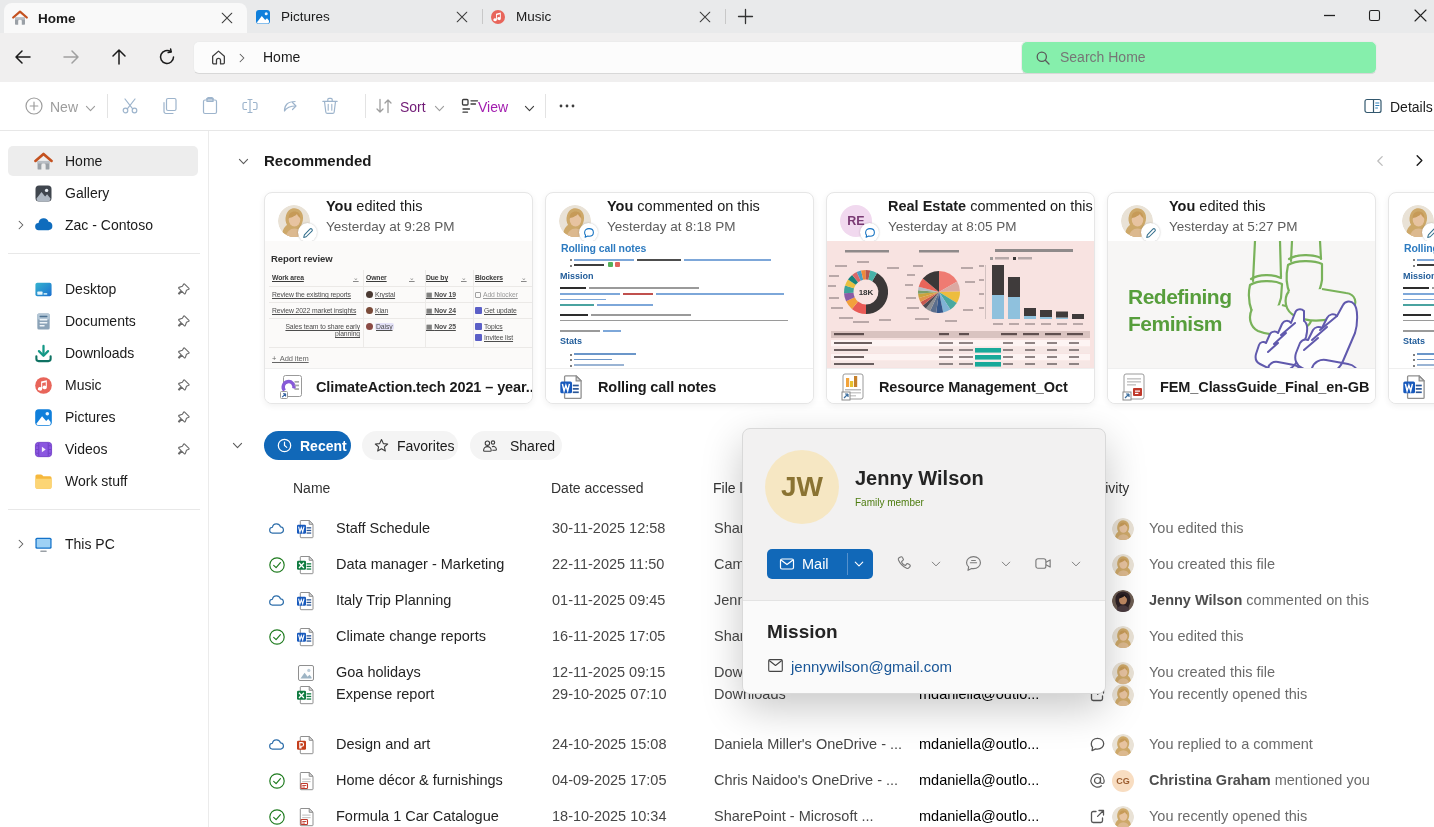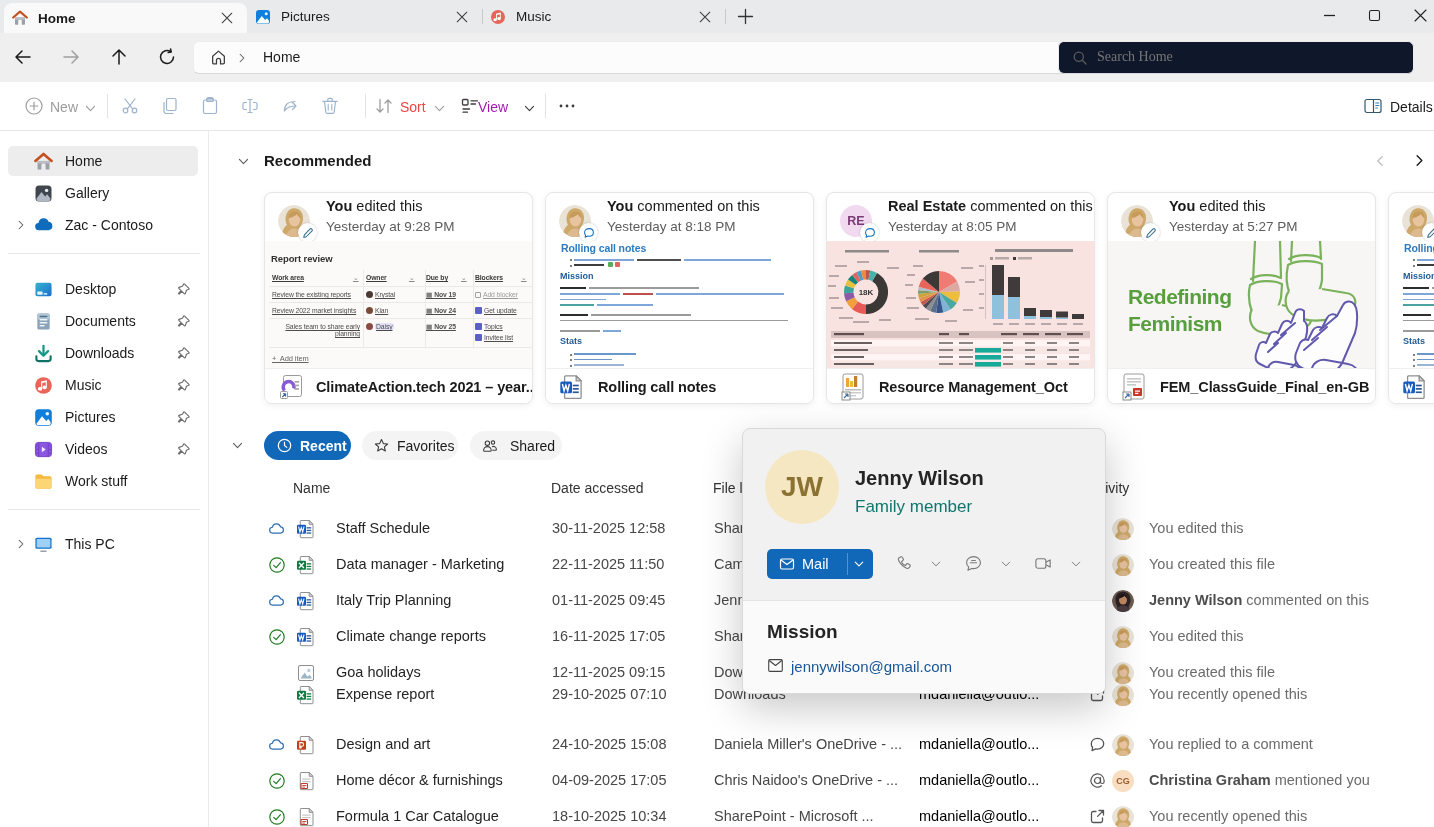--- a/index.html
+++ b/index.html
@@ -14,21 +14,21 @@
   #tab1 { left:4px; width:243px; background:#f9f9f9; border-radius:8px 8px 0 0; top:3px; height:30px; font-weight:bold; }
   #tab2 { left:247px; width:235px; }
   #tab3 { left:482px; width:243px; }
   .tabdiv { position:absolute; top:9px; width:1px; height:15px; background:#c8c8c8; }
   #newtab { position:absolute; left:737px; top:8px; width:17px; height:17px; }
   .wbtn { position:absolute; top:8px; width:15px; height:15px; }
   
   #navbar { position:absolute; left:0; top:33px; width:1434px; height:49px; background:#f0efef; }
   .navicon { position:absolute; top:15px; width:18px; height:18px; }
   #addrbar { position:absolute; left:193px; top:8px; width:872px; height:33px; background:#fcfcfc; border:1px solid #ececec; border-bottom:1px solid #d8d8d8; border-radius:6px; }
-  #searchbox { position:absolute; left:1058px; top:8px; width:356px; height:33px; background:#0f172a; border:1px solid #ececec; border-bottom:1px solid #d8d8d8; border-radius:6px;font-family:Liberation Serif, serif; }
+  #searchbox { position:absolute; left:1021px; top:8px; width:356px; height:33px; background:#86efac; border:1px solid #ececec; border-bottom:1px solid #d8d8d8; border-radius:6px; }
   
   #toolbar { position:absolute; left:0; top:82px; width:1434px; height:49px; background:#fff; border-bottom:1px solid #e7e7e7; }
   .tbtxt { position:absolute; top:17px; font-size:14px; }
   .tico { position:absolute; top:14px; width:20px; height:20px; }
   .tsep { position:absolute; top:12px; width:1px; height:24px; background:#e3e3e3; }
   
   #sidebar { position:absolute; left:0; top:131px; width:208px; height:696px; background:#fff; }
   #sbline { position:absolute; left:208px; top:131px; width:1px; height:696px; background:#ebebeb; }
   .sbitem { position:absolute; left:8px; width:190px; height:30px; border-radius:5px; display:flex; align-items:center; font-size:14px; color:#1b1b1b; }
   .sbitem .sico { margin-left:26px; width:19px; height:19px; }
@@ -302,21 +302,21 @@
   <svg class="tico" style="left:320px" viewBox="0 0 20 20">
       <path d="M4.5 5.5 5.8 16a1.6 1.6 0 0 0 1.6 1.4h5.2A1.6 1.6 0 0 0 14.2 16l1.3-10.5" fill="none" stroke="#9db4cc" stroke-width="1.2"></path>
       <path d="M2.8 5.3h14.4M7.8 5V3.6a1.2 1.2 0 0 1 1.2-1.2h2a1.2 1.2 0 0 1 1.2 1.2V5" fill="none" stroke="#9db4cc" stroke-width="1.2" stroke-linecap="round"></path>
       <path d="M8.2 8.3v6M11.8 8.3v6" stroke="#9db4cc" stroke-width="1.1" stroke-linecap="round"></path>
     </svg>
   <div class="tsep" style="left:365px"></div>
   <svg class="tico" style="left:374px" viewBox="0 0 20 20">
       <path d="M6 3.5v12M3 13l3 3 3-3" fill="none" stroke="#9d9d9d" stroke-width="1.3" stroke-linecap="round" stroke-linejoin="round"></path>
       <path d="M14 16.5v-12M11 7l3-3 3 3" fill="none" stroke="#9d9d9d" stroke-width="1.3" stroke-linecap="round" stroke-linejoin="round"></path>
     </svg>
-  <span class="tbtxt" style="left:400px;color:#ef4444">Sort</span>
+  <span class="tbtxt" style="left:400px;color:#701a75">Sort</span>
   <svg class="tico" style="left:433px;top:20px;width:13px;height:13px" viewBox="0 0 16 16">
       <path d="M3 5.5 8 10.5 13 5.5" fill="none" stroke="#9d9d9d" stroke-width="1.4" stroke-linecap="round" stroke-linejoin="round"></path>
     </svg>
   <svg class="tico" style="left:460px" viewBox="0 0 20 20">
       <rect x="2.5" y="3.5" width="5.5" height="5.5" rx="1" fill="none" stroke="#3d3d3d" stroke-width="1.3"></rect>
       <path d="M11 4.8h6.5M11 8h4.5" stroke="#3d3d3d" stroke-width="1.3" stroke-linecap="round"></path>
       <path d="M3 13h6.5M3 16.2h4.5" stroke="#3d3d3d" stroke-width="1.3" stroke-linecap="round"></path>
     </svg>
   <span class="tbtxt" style="left:478px;color:#a21caf">View</span>
   <svg class="tico" style="left:523px;top:20px;width:13px;height:13px" viewBox="0 0 16 16">
@@ -1002,21 +1002,21 @@
     <svg class="fav" viewBox="0 0 32 32">
         <use href="#i-avatar"></use>
       </svg>
       <div class="factt">You recently opened this</div>
   </div>
 </div>
 <div id="popup">
   <div id="popbot"></div>
   <div style="position:absolute;left:22px;top:21px;width:74px;height:74px;border-radius:50%;background:#f6e7c3;display:flex;align-items:center;justify-content:center;font-size:28px;font-weight:bold;color:#8a7332">JW</div>
   <div style="position:absolute;left:112px;top:38px;font-size:20px;font-weight:bold;color:#242424">Jenny Wilson</div>
-  <div style="position:absolute;left:112px;top:68px;font-size:17px;color:#0f766e">Family member</div>
+  <div style="position:absolute;left:112px;top:68px;font-size:10px;color:#4d7c0f">Family member</div>
   <div style="position:absolute;left:24px;top:120px;width:106px;height:30px;background:#1168b8;border-radius:5px">
     <svg style="position:absolute;left:12px;top:7px;width:16px;height:16px" viewBox="0 0 16 16">
         <rect x="1.5" y="3" width="13" height="10" rx="1.5" fill="none" stroke="#fff" stroke-width="1.2"></rect>
         <path d="M2 4l6 4.6L14 4" fill="none" stroke="#fff" stroke-width="1.2" stroke-linejoin="round"></path>
       </svg>
     <span style="position:absolute;left:35px;top:7px;font-size:14.5px;color:#fff">Mail</span>
     <div style="position:absolute;left:80px;top:4px;width:1px;height:22px;background:#5591cd"></div>
     <svg style="position:absolute;left:86px;top:9px;width:12px;height:12px" viewBox="0 0 16 16">
         <path d="M3 5.5 8 10.5 13 5.5" fill="none" stroke="#fff" stroke-width="1.5" stroke-linecap="round" stroke-linejoin="round"></path>
       </svg>

